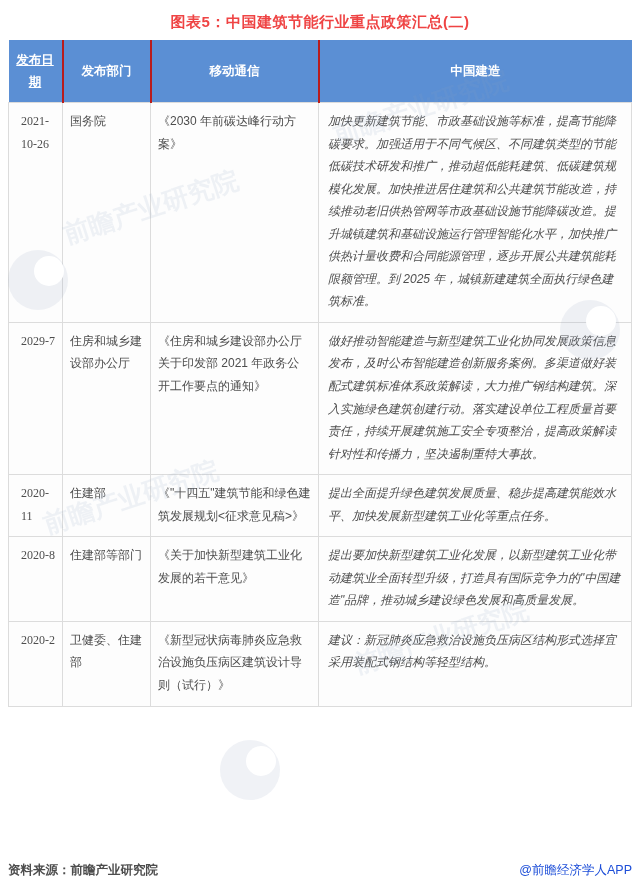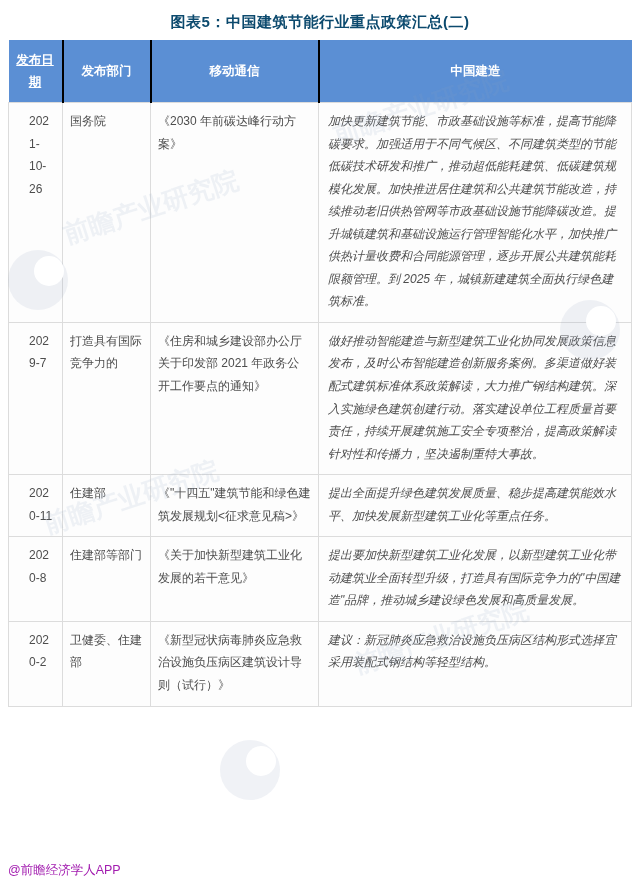--- a/index.html
+++ b/index.html
@@ -9,21 +9,21 @@
     font-family:"Liberation Sans","DejaVu Sans",sans-serif;
     position:relative;
     overflow:hidden;
     color:#4d4d4d;
   }
   .page{position:relative;width:640px;height:894px;}
   .title{
     text-align:center;
     font-size:15px;
     font-weight:bold;
-    color:#0c4a6e;
+    color:#ef4444;
     padding-top:13px;
     letter-spacing:0.5px;
   }
   .tablewrap{
     position:absolute;
     left:8px; right:8px; top:40px;
   }
   table{
     border-collapse:collapse;
     width:100%;
@@ -35,47 +35,47 @@
   col.c-policy{width:168px;}
   thead th{
     background:#5b8fd4;
     color:#ffffff;
     font-size:12.5px;
     font-weight:bold;
     text-align:center;
     vertical-align:middle;
     height:54px;
     padding:4px 6px;
-    border-left:2px solid #000000;
+    border-left:2px solid #b91c1c;
     line-height:1.8;
   }
   thead th:first-child{border-left:none;text-decoration:underline;}
   tbody td{
     border:1px solid #dcdcdc;
     vertical-align:top;
     font-size:12px;
     line-height:1.88;
     padding:7px 7px 9px 7px;
     color:#4d4d4d;
     background:rgba(251,251,252,0.6);
     word-break:break-word;
   }
-  tbody td.date{padding-left:20px;}
+  tbody td.date{padding-left:12px;font-family:Liberation Serif, serif;}
   tbody td.content{padding-left:9px;padding-right:9px;font-style:italic;}
   .footer{
     position:absolute;
     left:8px; right:8px;
     top:862px;
     font-size:12.5px;
     color:#595959;
     display:flex;
     justify-content:space-between;
   }
   .footer .src{font-weight:bold;color:#4d4d4d;}
-  .footer .handle{color:#a21caf;}
+  .footer .handle{color:#1d4ed8;}
   
   .wm{
     position:absolute;
     color:rgba(140,160,190,0.13);
     font-size:26px;
     font-weight:bold;
     transform:rotate(-18deg);
     white-space:nowrap;
     pointer-events:none;
     z-index:3;
@@ -130,21 +130,21 @@
       </thead>
       <tbody id="table-body">
           <tr>
             <td class="date">2021-10-26</td>
             <td class="dept">国务院</td>
             <td class="policy">《2030 年前碳达峰行动方案》</td>
             <td class="content">加快更新建筑节能、市政基础设施等标准，提高节能降碳要求。加强适用于不同气候区、不同建筑类型的节能低碳技术研发和推广，推动超低能耗建筑、低碳建筑规模化发展。加快推进居住建筑和公共建筑节能改造，持续推动老旧供热管网等市政基础设施节能降碳改造。提升城镇建筑和基础设施运行管理智能化水平，加快推广供热计量收费和合同能源管理，逐步开展公共建筑能耗限额管理。到 2025 年，城镇新建建筑全面执行绿色建筑标准。</td>
           </tr>
           <tr>
             <td class="date">2029-7</td>
-            <td class="dept">打造具有国际竞争力的</td>
+            <td class="dept">住房和城乡建设部办公厅</td>
             <td class="policy">《住房和城乡建设部办公厅关于印发部 2021 年政务公开工作要点的通知》</td>
             <td class="content">做好推动智能建造与新型建筑工业化协同发展政策信息发布，及时公布智能建造创新服务案例。多渠道做好装配式建筑标准体系政策解读，大力推广钢结构建筑。深入实施绿色建筑创建行动。落实建设单位工程质量首要责任，持续开展建筑施工安全专项整治，提高政策解读针对性和传播力，坚决遏制重特大事故。</td>
           </tr>
           <tr>
             <td class="date">2020-11</td>
             <td class="dept">住建部</td>
             <td class="policy">《"十四五"建筑节能和绿色建筑发展规划&lt;征求意见稿&gt;》</td>
             <td class="content">提出全面提升绿色建筑发展质量、稳步提高建筑能效水平、加快发展新型建筑工业化等重点任务。</td>
           </tr>
           <tr>
@@ -157,16 +157,17 @@
             <td class="date">2020-2</td>
             <td class="dept">卫健委、住建部</td>
             <td class="policy">《新型冠状病毒肺炎应急救治设施负压病区建筑设计导则（试行）》</td>
             <td class="content">建议：新冠肺炎应急救治设施负压病区结构形式选择宜采用装配式钢结构等轻型结构。</td>
           </tr>
         </tbody>
     </table>
   </div>
 
   <div class="footer">
+    <span class="src">资料来源：前瞻产业研究院</span>
     <span class="handle">@前瞻经济学人APP</span>
   </div>
 
 </div>
 
 </body></html>

